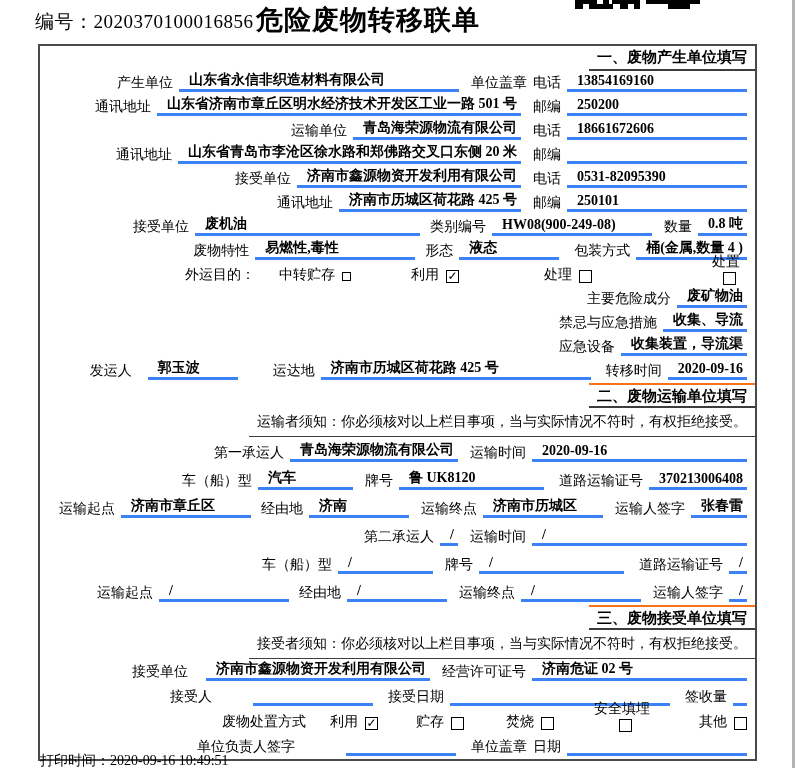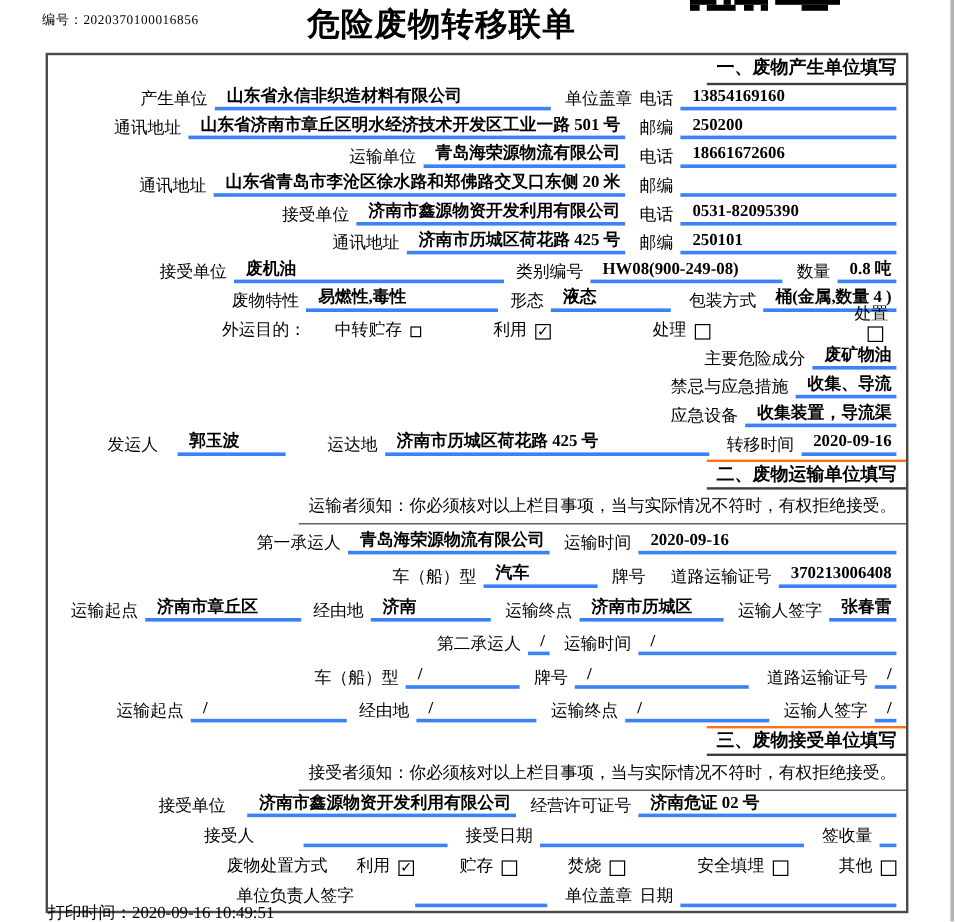--- a/index.html
+++ b/index.html
@@ -4,21 +4,21 @@
 <style>
   * { box-sizing: border-box; }
   html,body { margin:0; padding:0; }
   body {
     width:796px; height:768px; position:relative; overflow:hidden;
     background:#ffffff; color:#000;
     font-family:"Liberation Serif","DejaVu Serif",serif;
     font-size:14px;
   }
   
-  .doc-number { position:absolute; left:35px; top:9px; font-size:11px; letter-spacing:.5px; }
+  .doc-number { position:absolute; left:35px; top:9px; font-size:19px; letter-spacing:.5px; }
   .page-title { position:absolute; left:0; right:60px; top:2px; text-align:center;
     font-size:27px; font-weight:bold; letter-spacing:1px; margin:0; }
   
   .qr { position:absolute; left:575px; top:0; width:128px; height:9px; }
   .qr div { position:absolute; background:#000; }
   .qr .b1 { left:0;   top:0; width:22px; height:4px; }
   .qr .b2 { left:28px; top:0; width:6px;  height:4px; }
   .qr .b3 { left:37px; top:0; width:28px; height:4px; }
   .qr .b4 { left:71px; top:0; width:54px; height:4px; }
   .qr .b5 { left:0;   top:4px; width:8px;  height:5px; }
@@ -45,21 +45,21 @@
     overflow:hidden; min-height:17px;font-weight:bold; }
   .vflex { flex:1 1 auto; }
   .sp { flex:1 1 auto; }
   .v90{width:90px;flex:none;} .v95{width:95px;flex:none;} .v100{width:100px;flex:none;}
   .v110{width:110px;flex:none;} .v120{width:120px;flex:none;} .v130{width:130px;flex:none;}
   .v145{width:145px;flex:none;} .v160{width:160px;flex:none;} .v180{width:180px;flex:none;}
   .v215{width:215px;flex:none;} .v220{width:220px;flex:none;} .v225{width:225px;flex:none;}
   .v270{width:270px;flex:none;} .v280{width:280px;flex:none;}
   .ml10{margin-left:10px;} .ml12{margin-left:12px;} .ml15{margin-left:15px;}
   .ml18{margin-left:18px;} .ml35{margin-left:35px;} .ml38{margin-left:38px;}
-  .ml40{margin-left:60px;} .ml42{margin-left:42px;} .ml45{margin-left:45px;}
+  .ml40{margin-left:40px;flex-direction:column;} .ml42{margin-left:42px;} .ml45{margin-left:45px;}
   .ml60{margin-left:60px;} .ml85{margin-left:85px;} .ml120{margin-left:120px;flex-direction:column;}
   .opt { display:inline-flex; align-items:center; white-space:nowrap; }
   .opt .t { margin-right:7px; }
   .cbx { width:13px; height:13px; border:1px solid #000; display:inline-flex;
     align-items:center; justify-content:center; font-size:12px; font-style:normal;
     line-height:13px; position:relative; top:1px; }
   .cbx.sm { width:9px; height:9px; }
   .cbx i { font-style:normal; }
   .print-time { position:absolute; left:40px; top:752px; font-size:14px; }
 </style>
@@ -209,20 +209,21 @@
     <span class="lbl">第一承运人</span>
     <span class="u vflex">青岛海荣源物流有限公司</span>
     <span class="lbl ml12">运输时间</span>
     <span class="u v215">2020-09-16</span>
   </div>
 
   <div class="row h28">
     <span class="lbl">车（船）型</span>
     <span class="u v95">汽车</span>
     <span class="lbl ml12">牌号</span>
+    <span class="u v145">鲁 UK8120</span>
     <span class="lbl ml15">道路运输证号</span>
     <span class="u vflex">370213006408</span>
   </div>
 
   <div class="row h28">
     <span class="lbl">运输起点</span>
     <span class="u v130">济南市章丘区</span>
     <span class="lbl ml10">经由地</span>
     <span class="u v100">济南</span>
     <span class="lbl ml12">运输终点</span>

